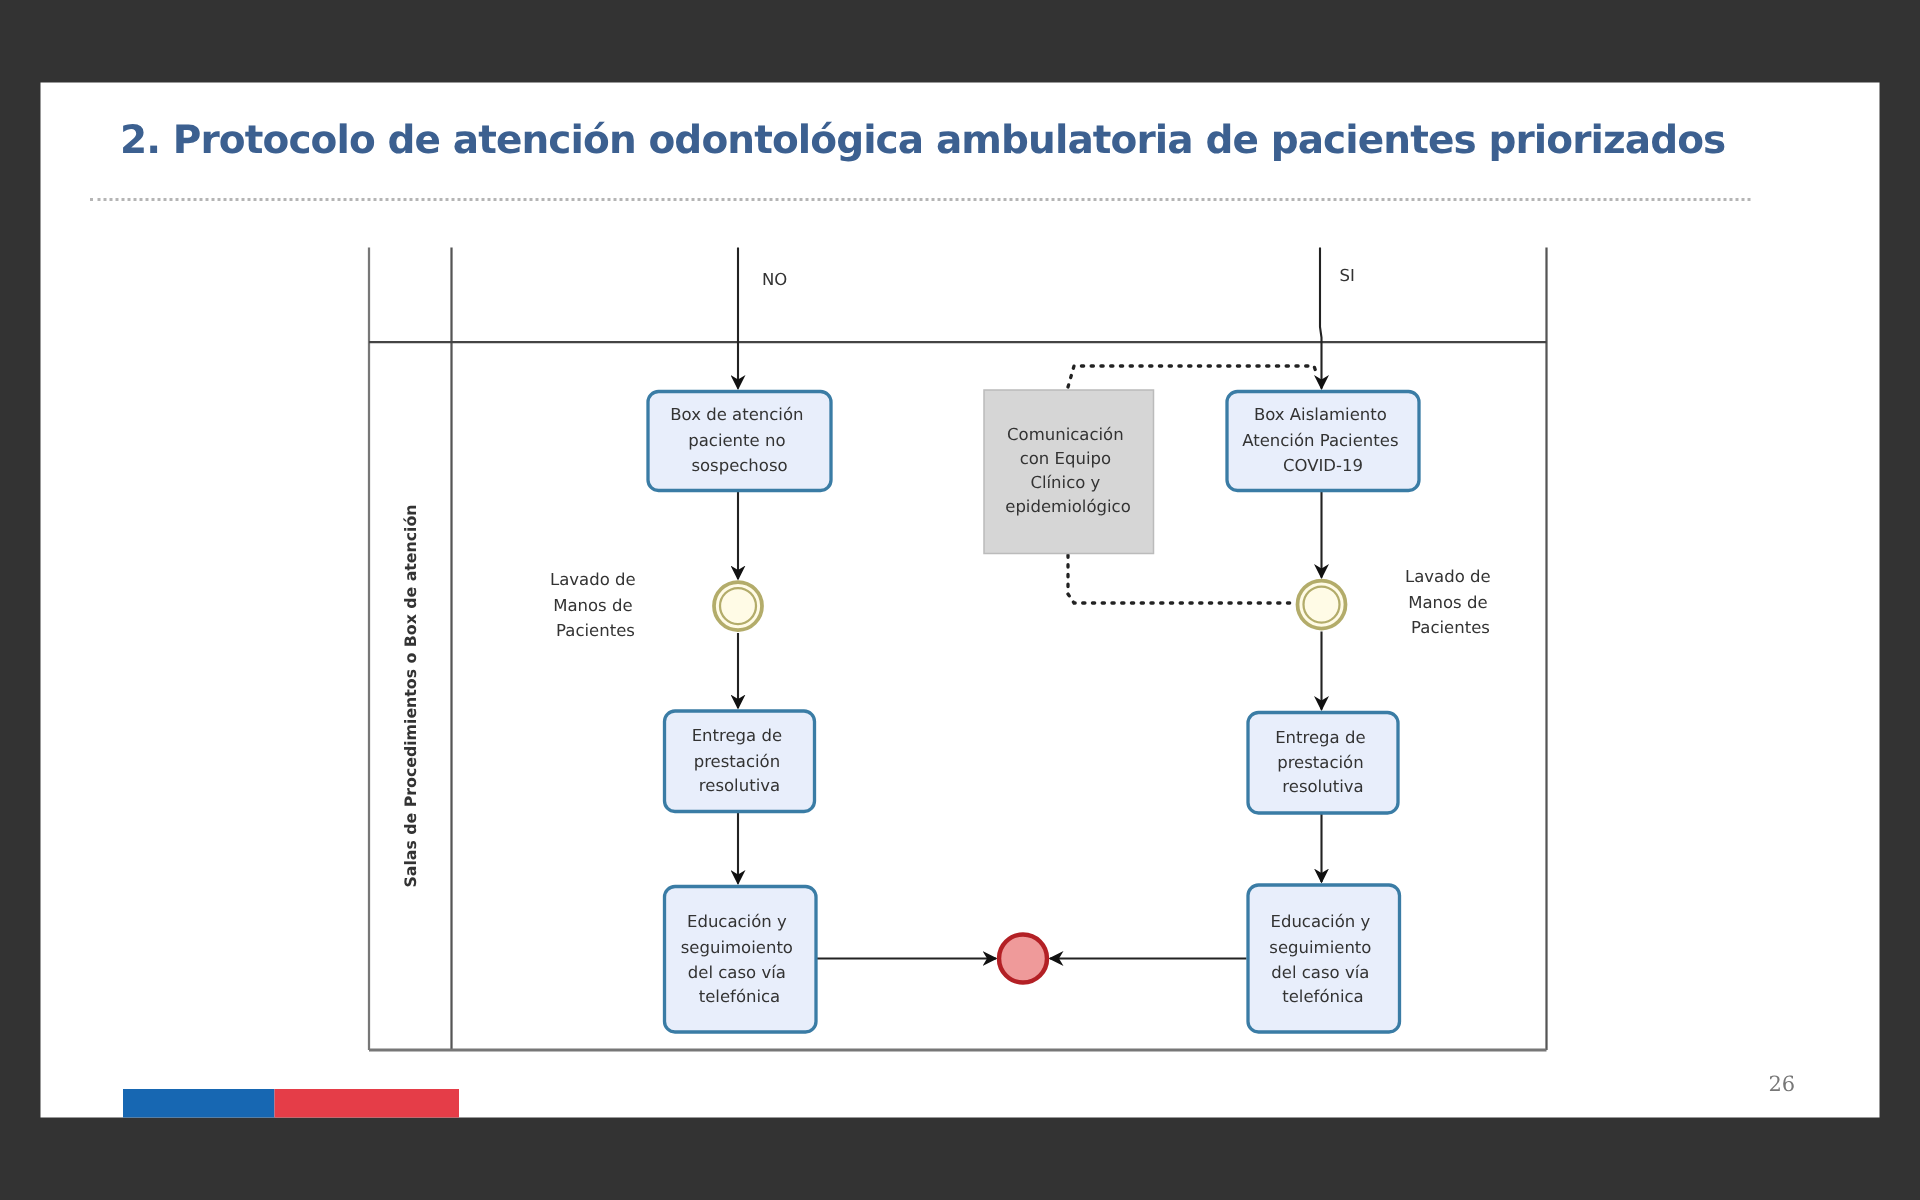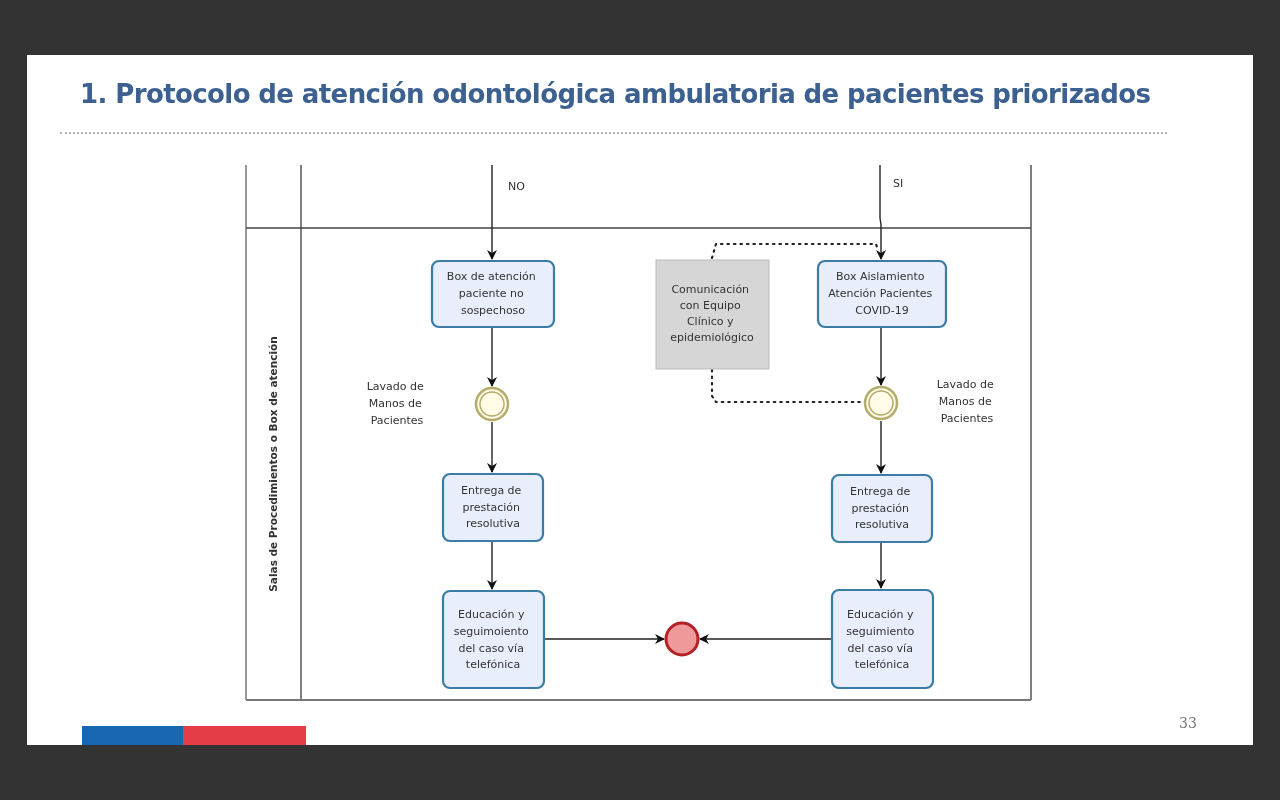--- a/index.html
+++ b/index.html
@@ -12,23 +12,23 @@
   .bar-red { position:absolute; left:156px; top:671px; width:123px; height:19px; background:#e53d48; }
   svg.diagram { position:absolute; left:0; top:0; }
   .node-text { font-family:"DejaVu Sans", sans-serif; font-size:11px; fill:#333; }
   .lbl-text { font-family:"DejaVu Sans", sans-serif; font-size:11px; fill:#333; }
   .lane-text { font-family:"DejaVu Sans", sans-serif; font-size:10.5px; font-weight:bold; fill:#333; }
 </style>
 </head>
 <body>
 
 <div class="slide">
-  <div class="title">1. Protocolo de atención odontológica ambulatoria de pacientes priorizados</div>
+  <div class="title">2. Protocolo de atención odontológica ambulatoria de pacientes priorizados</div>
   <div class="divider"></div>
-  <div class="page-num">33</div>
+  <div class="page-num">26</div>
   <div class="bar-blue"></div>
   <div class="bar-red"></div>
 </div>
 
 <svg class="diagram" width="1280" height="800">
   <defs>
     <marker id="arr" markerWidth="10" markerHeight="10" refX="9" refY="5" orient="auto" markerUnits="userSpaceOnUse">
       <path d="M0,0 L10,5 L0,10 L3,5 Z" fill="#111"></path>
     </marker>
   </defs>

